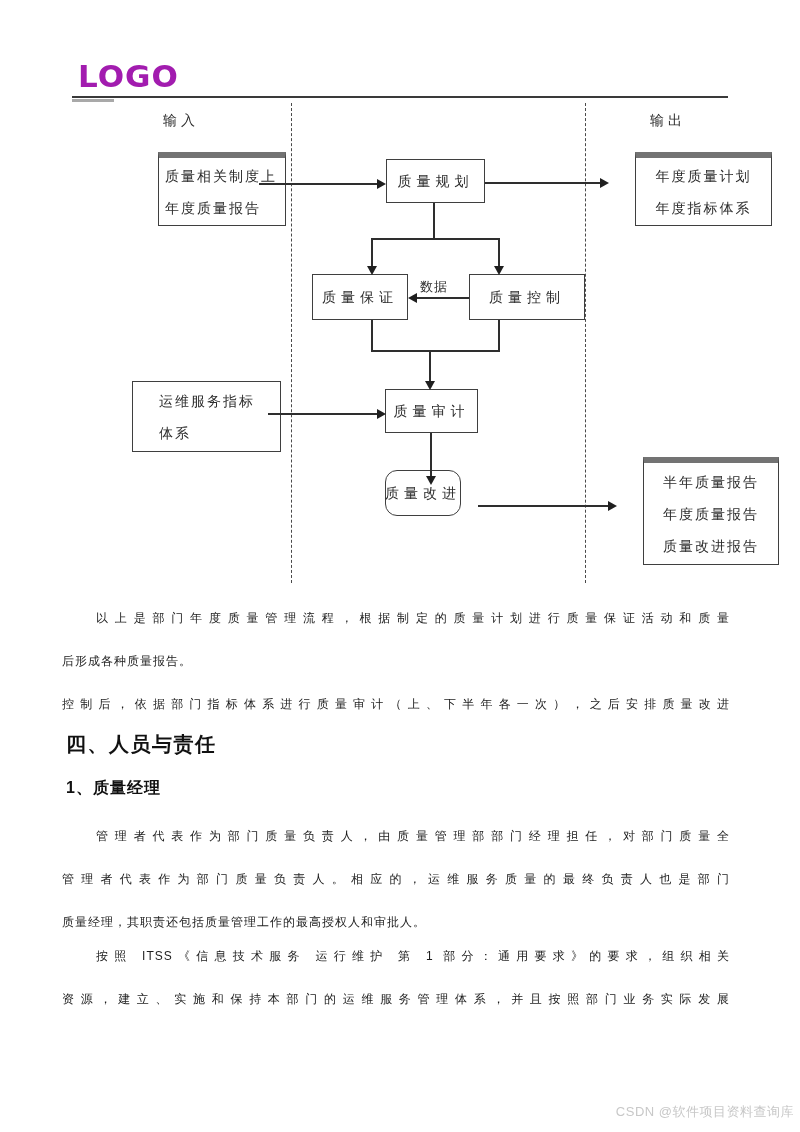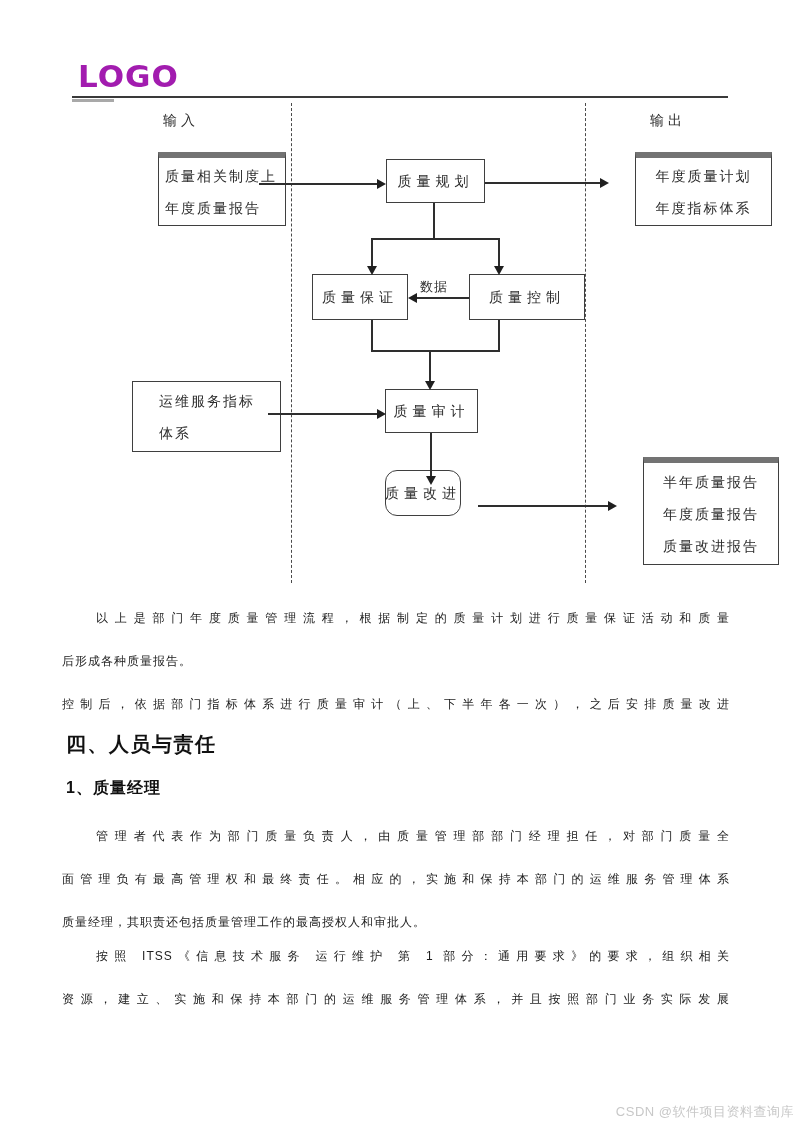--- a/index.html
+++ b/index.html
@@ -144,21 +144,21 @@
       <div class="pline indent">以上是部门年度质量管理流程，根据制定的质量计划进行质量保证活动和质量</div>
       <div class="pline short">后形成各种质量报告。</div>
       <div class="pline">控制后，依据部门指标体系进行质量审计（上、下半年各一次），之后安排质量改进</div>
     </div>
 
     <h2 class="h-main">四、人员与责任</h2>
     <h3 class="h-sub">1、质量经理</h3>
 
     <div class="para" style="top:815px;">
       <div class="pline indent">管理者代表作为部门质量负责人，由质量管理部部门经理担任，对部门质量全</div>
-      <div class="pline">面管理负有最高管理权和最终责任。相应的，实施和保持本部门的运维服务管理体系</div>
+      <div class="pline">管理者代表作为部门质量负责人。相应的，运维服务质量的最终负责人也是部门</div>
       <div class="pline short">质量经理，其职责还包括质量管理工作的最高授权人和审批人。</div>
     </div>
 
     <div class="para" style="top:935px;">
       <div class="pline indent">按照 ITSS《信息技术服务 运行维护 第 1 部分：通用要求》的要求，组织相关</div>
       <div class="pline">资源，建立、实施和保持本部门的运维服务管理体系，并且按照部门业务实际发展</div>
     </div>
   </section>
 
   <div class="watermark">CSDN @软件项目资料查询库</div>

